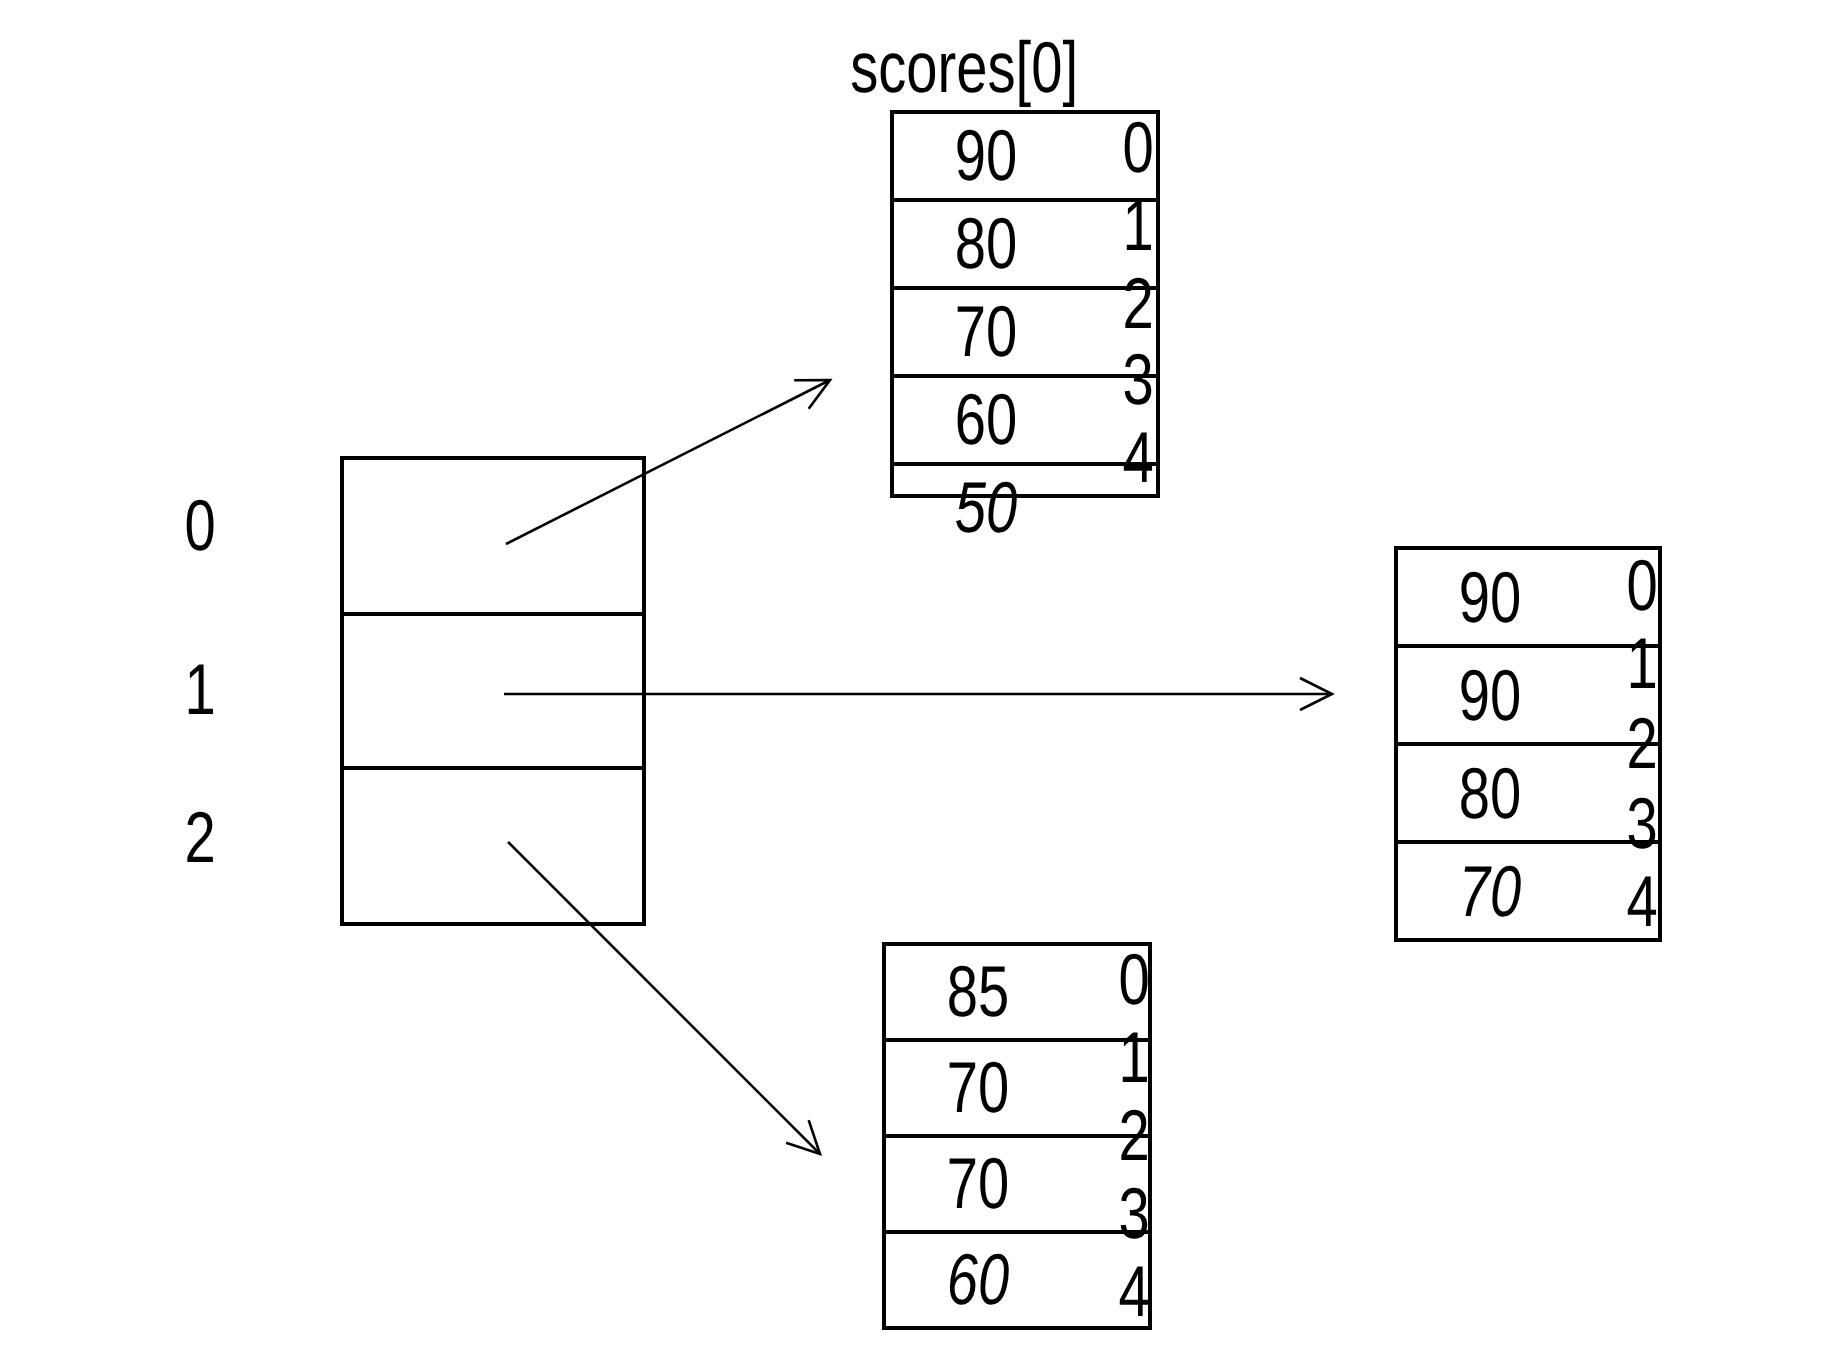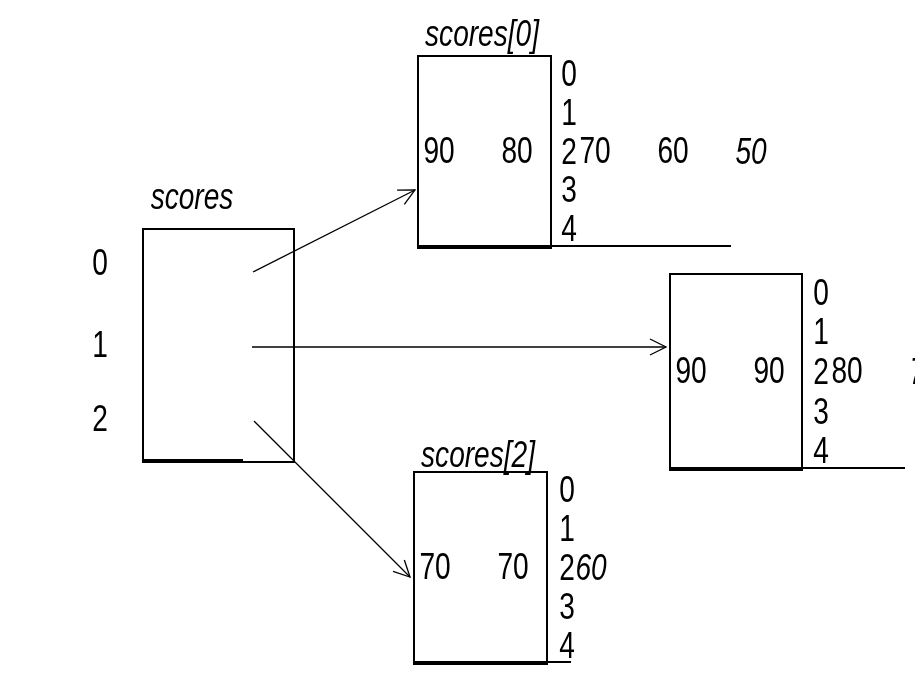--- a/index.html
+++ b/index.html
@@ -7,27 +7,28 @@
     position: relative;
     width: 915px; height: 684px;
     background: var(--bg, #ffffff);
     color: var(--ink, #000000);
     font-family: "Liberation Sans", "DejaVu Sans", sans-serif;
     font-size: 36px;
     overflow: hidden;
   }
   .abs { position: absolute; }
   .tx { display: inline-block; transform: scaleX(0.78); white-space: nowrap; }
-  .title { text-align: left; height: 38px; line-height: 38px; font-style: italic; }
+  .title { text-align: right; height: 38px; line-height: 38px; }
   .arraybox {
     position: absolute;
     border: 2px solid var(--ink, #000);
-    display: flex; flex-direction: row;
+    display: flex; flex-direction: column;
     box-sizing: border-box;
     background: transparent;
+    margin-left: 28px;
   }
   .arow {
     flex: 1;
     border-bottom: 2px solid var(--ink, #000);
     display: flex; align-items: center; justify-content: center;
     padding-right: 38px; 
     box-sizing: border-box;
   }
   .arow:last-child { border-bottom: none; font-style: italic; }
   .mcell { flex: 1; border-bottom: 2px solid var(--ink, #000); }
@@ -45,23 +46,20 @@
     <defs>
       <marker id="oa" markerUnits="userSpaceOnUse" markerWidth="22" markerHeight="22" viewBox="0 0 22 22" refX="19" refY="11" orient="auto">
         <path d="M3,3 L19,11 L3,19" class="ink"></path>
       </marker>
     </defs>
     <line class="ink" x1="253" y1="272" x2="415" y2="190" marker-end="url(#oa)"></line>
     <line class="ink" x1="252" y1="347" x2="666" y2="347" marker-end="url(#oa)"></line>
     <line class="ink" x1="254" y1="421" x2="410" y2="577" marker-end="url(#oa)"></line>
   </svg>
 
-  <div class="abs title" style="left:139px; top:178px; width:155px;">
-    <span class="tx">scores</span>
-  </div>
 
   <div class="arraybox" style="left:142px; top:228px; width:153px; height:235px;">
     <div class="mcell"></div>
     <div class="mcell"></div>
     <div class="mcell"></div>
   </div>
 
   <div class="idx" style="left:85px; top:245px;"><span class="tx">0</span></div>
   <div class="idx" style="left:85px; top:327px;"><span class="tx">1</span></div>
   <div class="idx" style="left:85px; top:401px;"><span class="tx">2</span></div>
@@ -105,24 +103,24 @@
     <div class="arow">
         <span class="tx">70</span>
       </div>
   </div>
   <div class="idx" style="left:806px; top:275px;"><span class="tx">0</span></div>
   <div class="idx" style="left:806px; top:314px;"><span class="tx">1</span></div>
   <div class="idx" style="left:806px; top:354px;"><span class="tx">2</span></div>
   <div class="idx" style="left:806px; top:394px;"><span class="tx">3</span></div>
   <div class="idx" style="left:806px; top:433px;"><span class="tx">4</span></div>
 
-  <div class="abs title" style="left:405px; top:436px; width:135px;">
-    <span class="tx">scores[2]</span>
-  </div>
   <div class="arraybox" style="left:413px; top:471px; width:135px; height:194px;">
+    <div class="arow">
+        <span class="tx">85</span>
+      </div>
     <div class="arow">
         <span class="tx">70</span>
       </div>
     <div class="arow">
         <span class="tx">70</span>
       </div>
     <div class="arow">
         <span class="tx">60</span>
       </div>
   </div>

